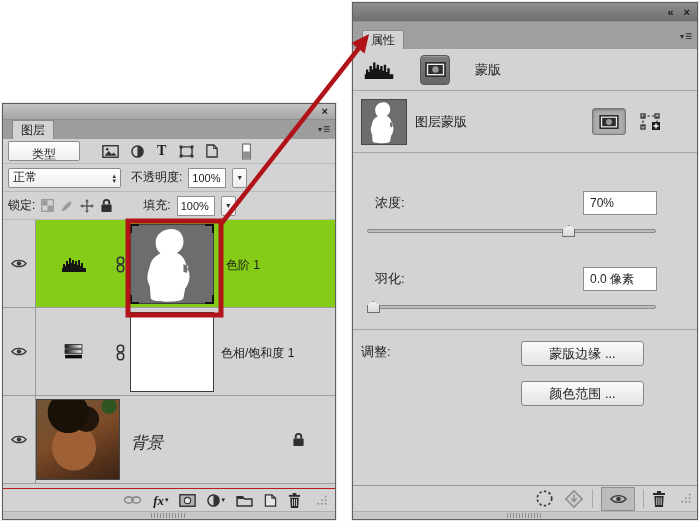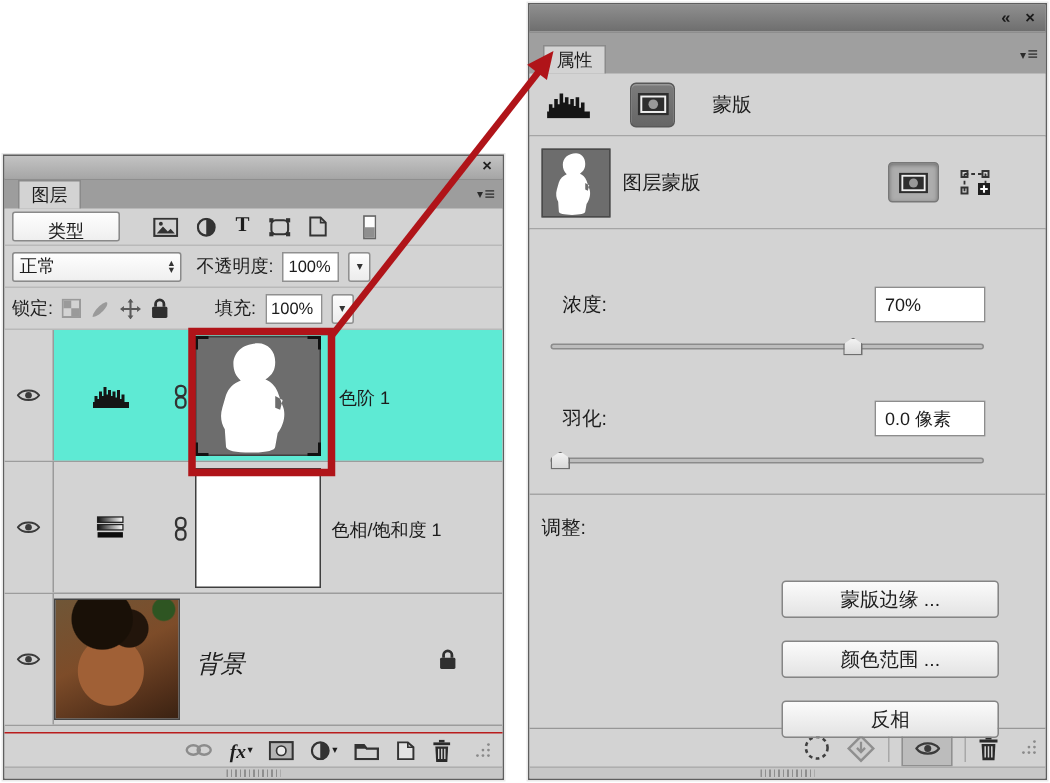--- a/index.html
+++ b/index.html
@@ -28,21 +28,21 @@
   .updn { display:flex; flex-direction:column; line-height:5px; font-size:7px; margin-left:auto; color:#333; }
   .vbox { width:38px; height:20px; background:#fff; border:1px solid #909090; font-size:11px; display:flex; align-items:center; padding:0 3px; }
   .abox { width:15px; height:20px; background:linear-gradient(#fdfdfd,#ececec); border:1px solid #909090; border-radius:2px; font-size:8px; display:flex; align-items:center; justify-content:center; color:#333; }
   .fico { display:inline-flex; align-items:center; justify-content:center; }
   .t-letter { font-family:"Liberation Serif","DejaVu Serif",serif; font-weight:bold; font-size:14px; line-height:1; }
   .fx-letter { font-family:"Liberation Serif","DejaVu Serif",serif; font-style:italic; font-weight:bold; font-size:13px; line-height:1; }
 
   
   .rows { flex:1 1 auto; background:#cfcfcf; overflow:hidden; }
   .lrow { position:relative; height:88px; border-bottom:1px solid #9c9c9c; background:#d3d3d3; display:flex; }
-  .lrow.sel .rcontent { background:#5eead4;padding-left:14px; }
+  .lrow.sel .rcontent { background:#84cc16;padding-left:14px; }
   .eyecol { flex:0 0 33px; border-right:1px solid #9a9a9a; display:flex; align-items:center; justify-content:center; background:#d3d3d3; }
   .rcontent { flex:1 1 auto; position:relative; }
   .thumb-mask { position:absolute; left:94px; top:4px; width:84px; height:80px; background:#6d6d6d; border:1px solid #3e3e3e; }
   .thumb-mask.white { background:#fff; }
   .thumb-mask svg { position:absolute; inset:0; width:100%; height:100%; }
   .corner { position:absolute; width:9px; height:9px; border:0 solid #111; }
   .c-tl{ left:-1px; top:-1px; border-left-width:2px; border-top-width:2px; }
   .c-tr{ right:-1px; top:-1px; border-right-width:2px; border-top-width:2px; }
   .c-bl{ left:-1px; bottom:-1px; border-left-width:2px; border-bottom-width:2px; }
   .c-br{ right:-1px; bottom:-1px; border-right-width:2px; border-bottom-width:2px; }
@@ -78,21 +78,21 @@
   .vmbtn { width:30px; height:26px; display:flex; align-items:center; justify-content:center; }
 
   .pp-body { flex:1 1 auto; position:relative; background:#d3d3d3; }
   .fld-label { position:absolute; left:22px; font-size:13px; }
   .fld-box { position:absolute; width:74px; height:24px; background:#fff; border:1px solid #8d8d8d; font-size:12px; display:flex; align-items:center; padding:0 6px; left:230px; }
   .slider { position:absolute; left:14px; right:41px; height:13px; }
   .strack { position:absolute; left:0; right:0; top:5px; height:4px; background:#bdbdbd; border:1px solid #8b8b8b; border-radius:2px; }
   .sthumb { position:absolute; top:1px; width:13px; height:12px; background:linear-gradient(#f2f2f2,#d9d9d9); border:1px solid #6f6f6f; clip-path:polygon(50% 0,100% 38%,100% 100%,0 100%,0 38%); }
   .body-sep { position:absolute; left:0; right:0; top:176px; height:1px; background:#a5a5a5; }
   .refine-label { position:absolute; left:8px; top:190px; font-size:13px; }
-  .pbtn { position:absolute; left:168px; width:145px; height:25px; background:linear-gradient(#fbfbfb,#e3e3e3); border:1px solid #858585; border-radius:3px; font-size:13px; display:flex; align-items:center; justify-content:center;margin-top:46px; }
+  .pbtn { position:absolute; left:168px; width:123px; height:25px; background:linear-gradient(#fbfbfb,#e3e3e3); border:1px solid #858585; border-radius:3px; font-size:13px; display:flex; align-items:center; justify-content:center; }
 
   .pp-bottombar { flex:0 0 26px; border-top:1px solid #979797; background:#d3d3d3; display:flex; align-items:center; justify-content:flex-end; padding:0 6px; }
   .bb-sep { width:1px; height:19px; background:#a8a8a8; margin:0 8px; }
   .eyebox { width:34px; height:24px; background:#bcbcbc; border:1px solid #8f8f8f; display:flex; align-items:center; justify-content:center; }
   .bb-gap { width:10px; }
 
   svg.defs { position:absolute; width:0; height:0; }
   .annot { position:absolute; inset:0; width:700px; height:522px; pointer-events:none; z-index:60; }
 </style>
 </head>
@@ -485,21 +485,20 @@
       <div class="slider" style="top:147px;">
         <span class="strack"></span>
         <span class="sthumb" style="left: max(0px, 0% - 7px);"></span>
       </div>
 
       <div class="body-sep"></div>
 
       <span class="refine-label">调整:</span>
       <span class="pbtn" style="top:188px;">蒙版边缘 ...</span>
       <span class="pbtn" style="top:228px;">颜色范围 ...</span>
-      <span class="pbtn" style="top:268px;">反相</span>
     </div>
 
     <div class="pp-bottombar">
       <span class="fico">
           <svg width="19" height="19">
             <use href="#i-dashc"></use>
           </svg>
         </span>
       <span class="bb-gap"></span>
       <span class="fico">

